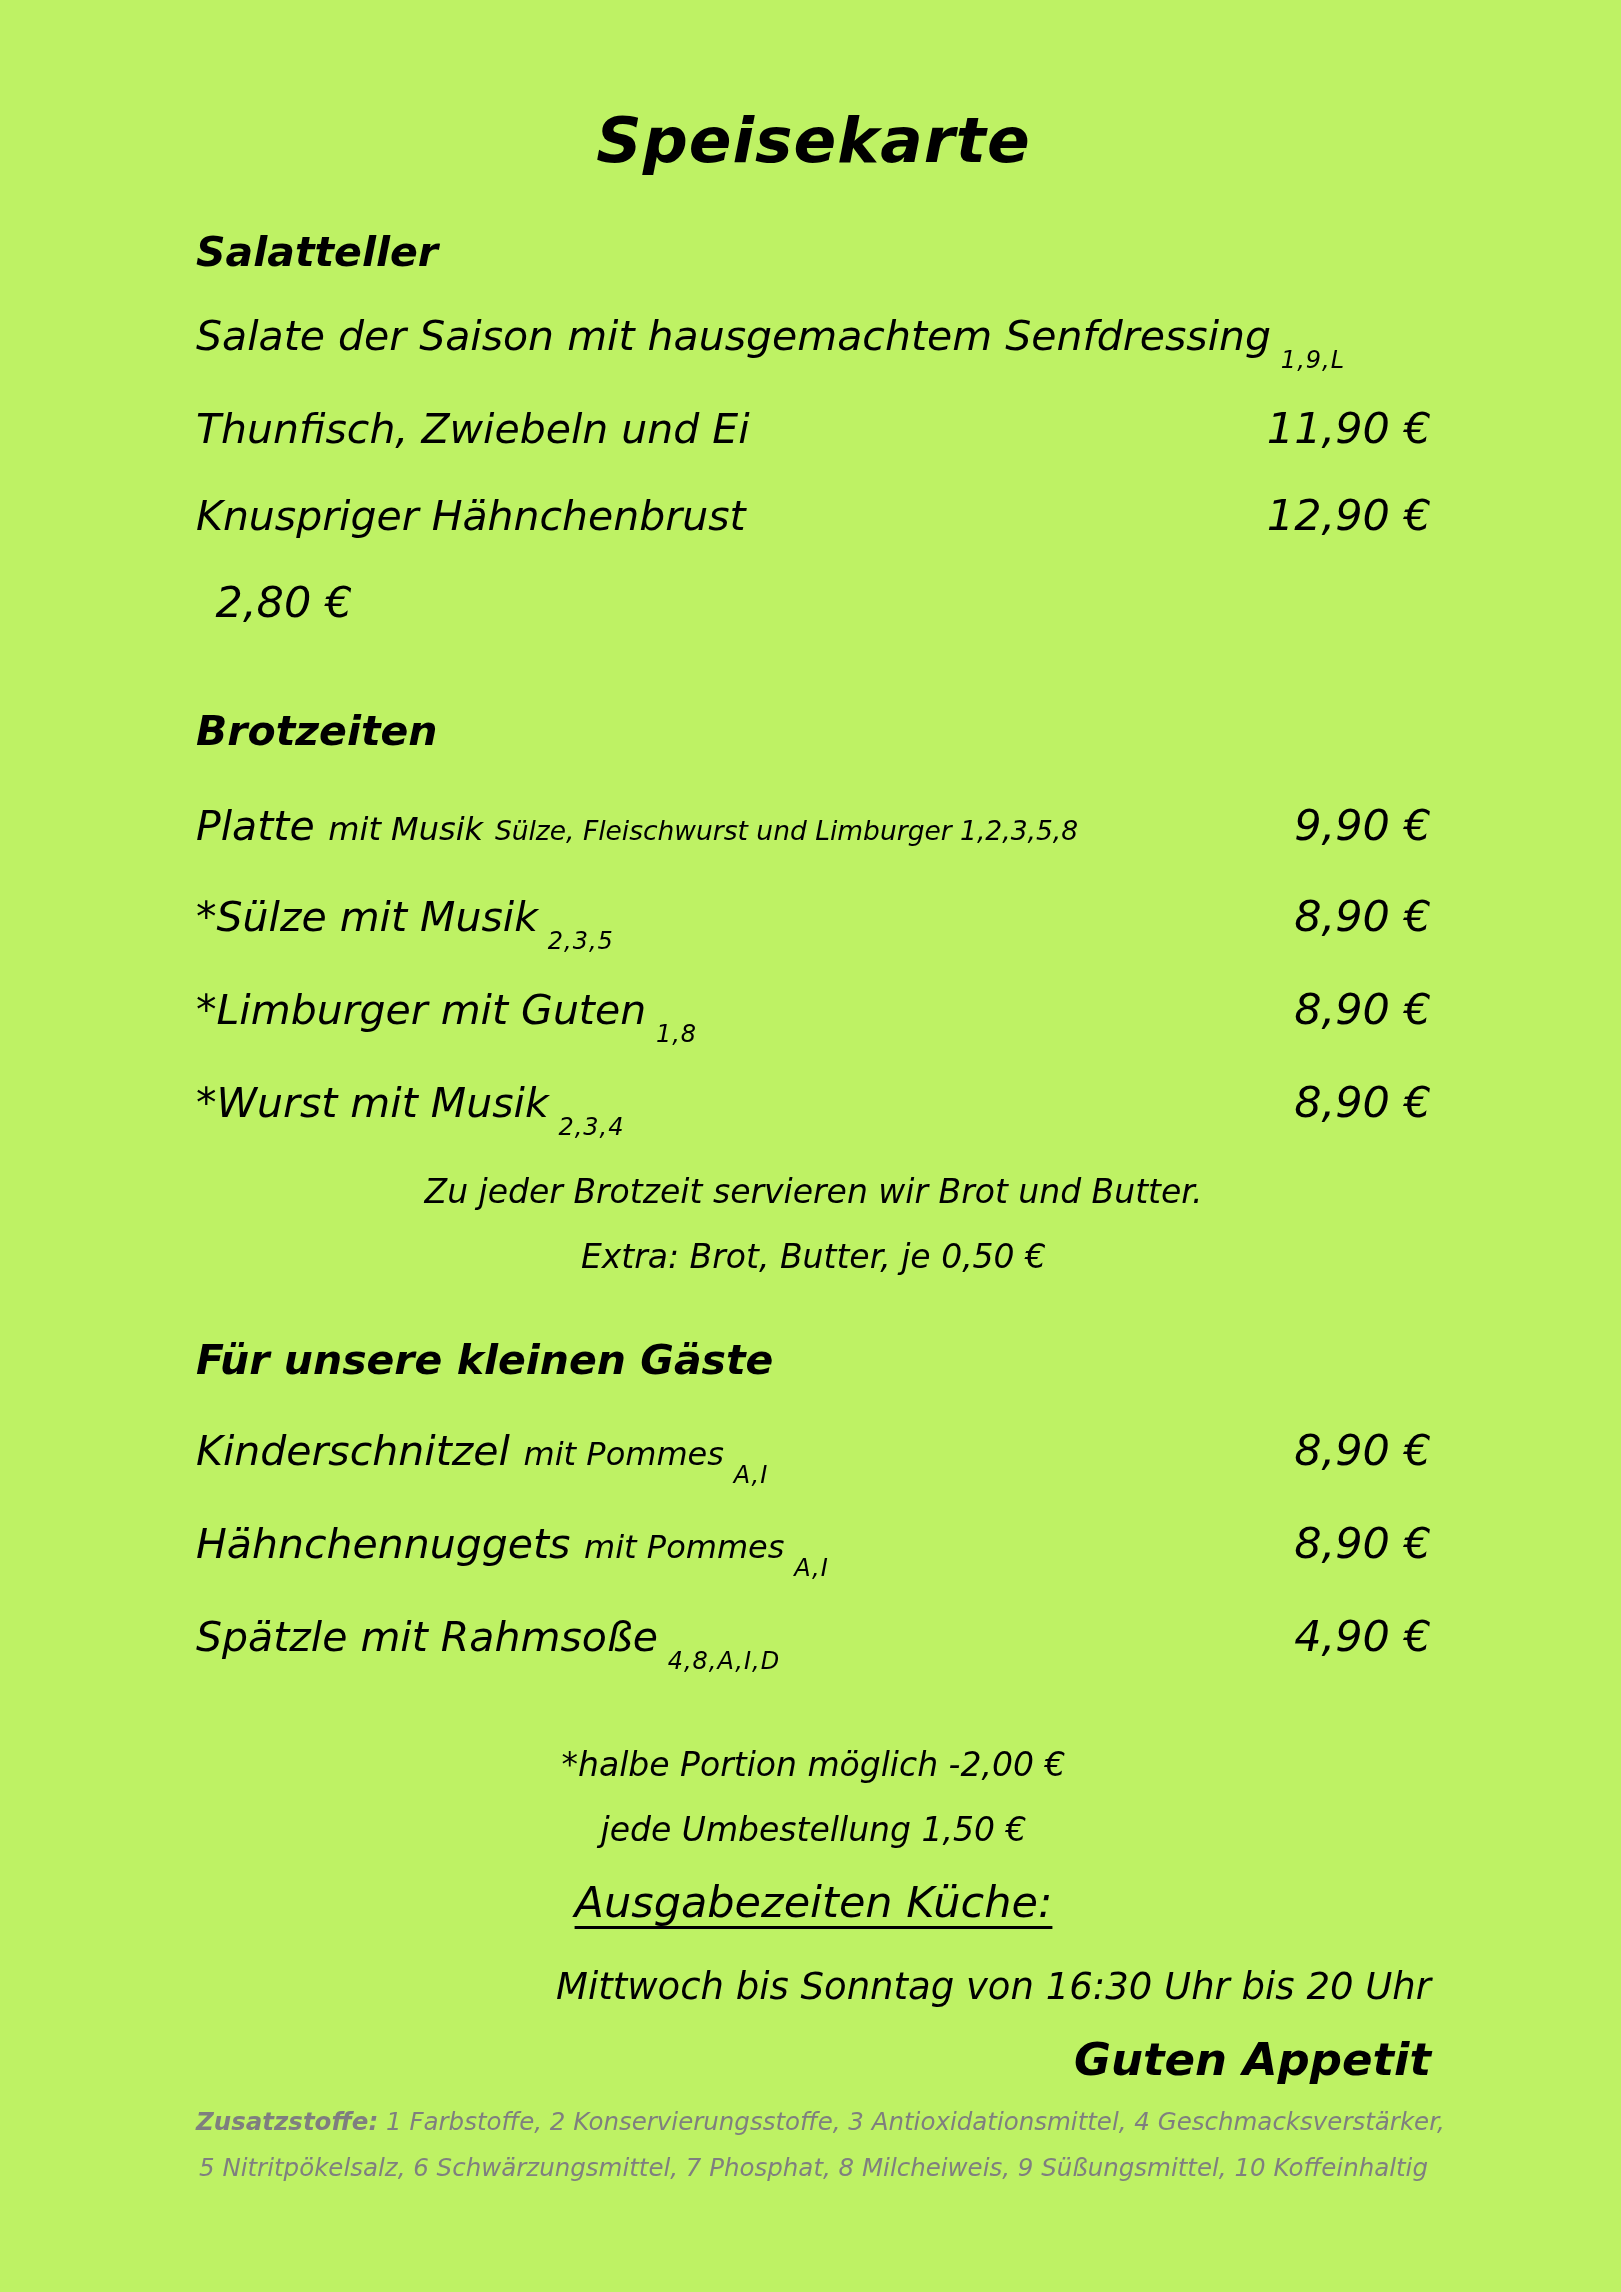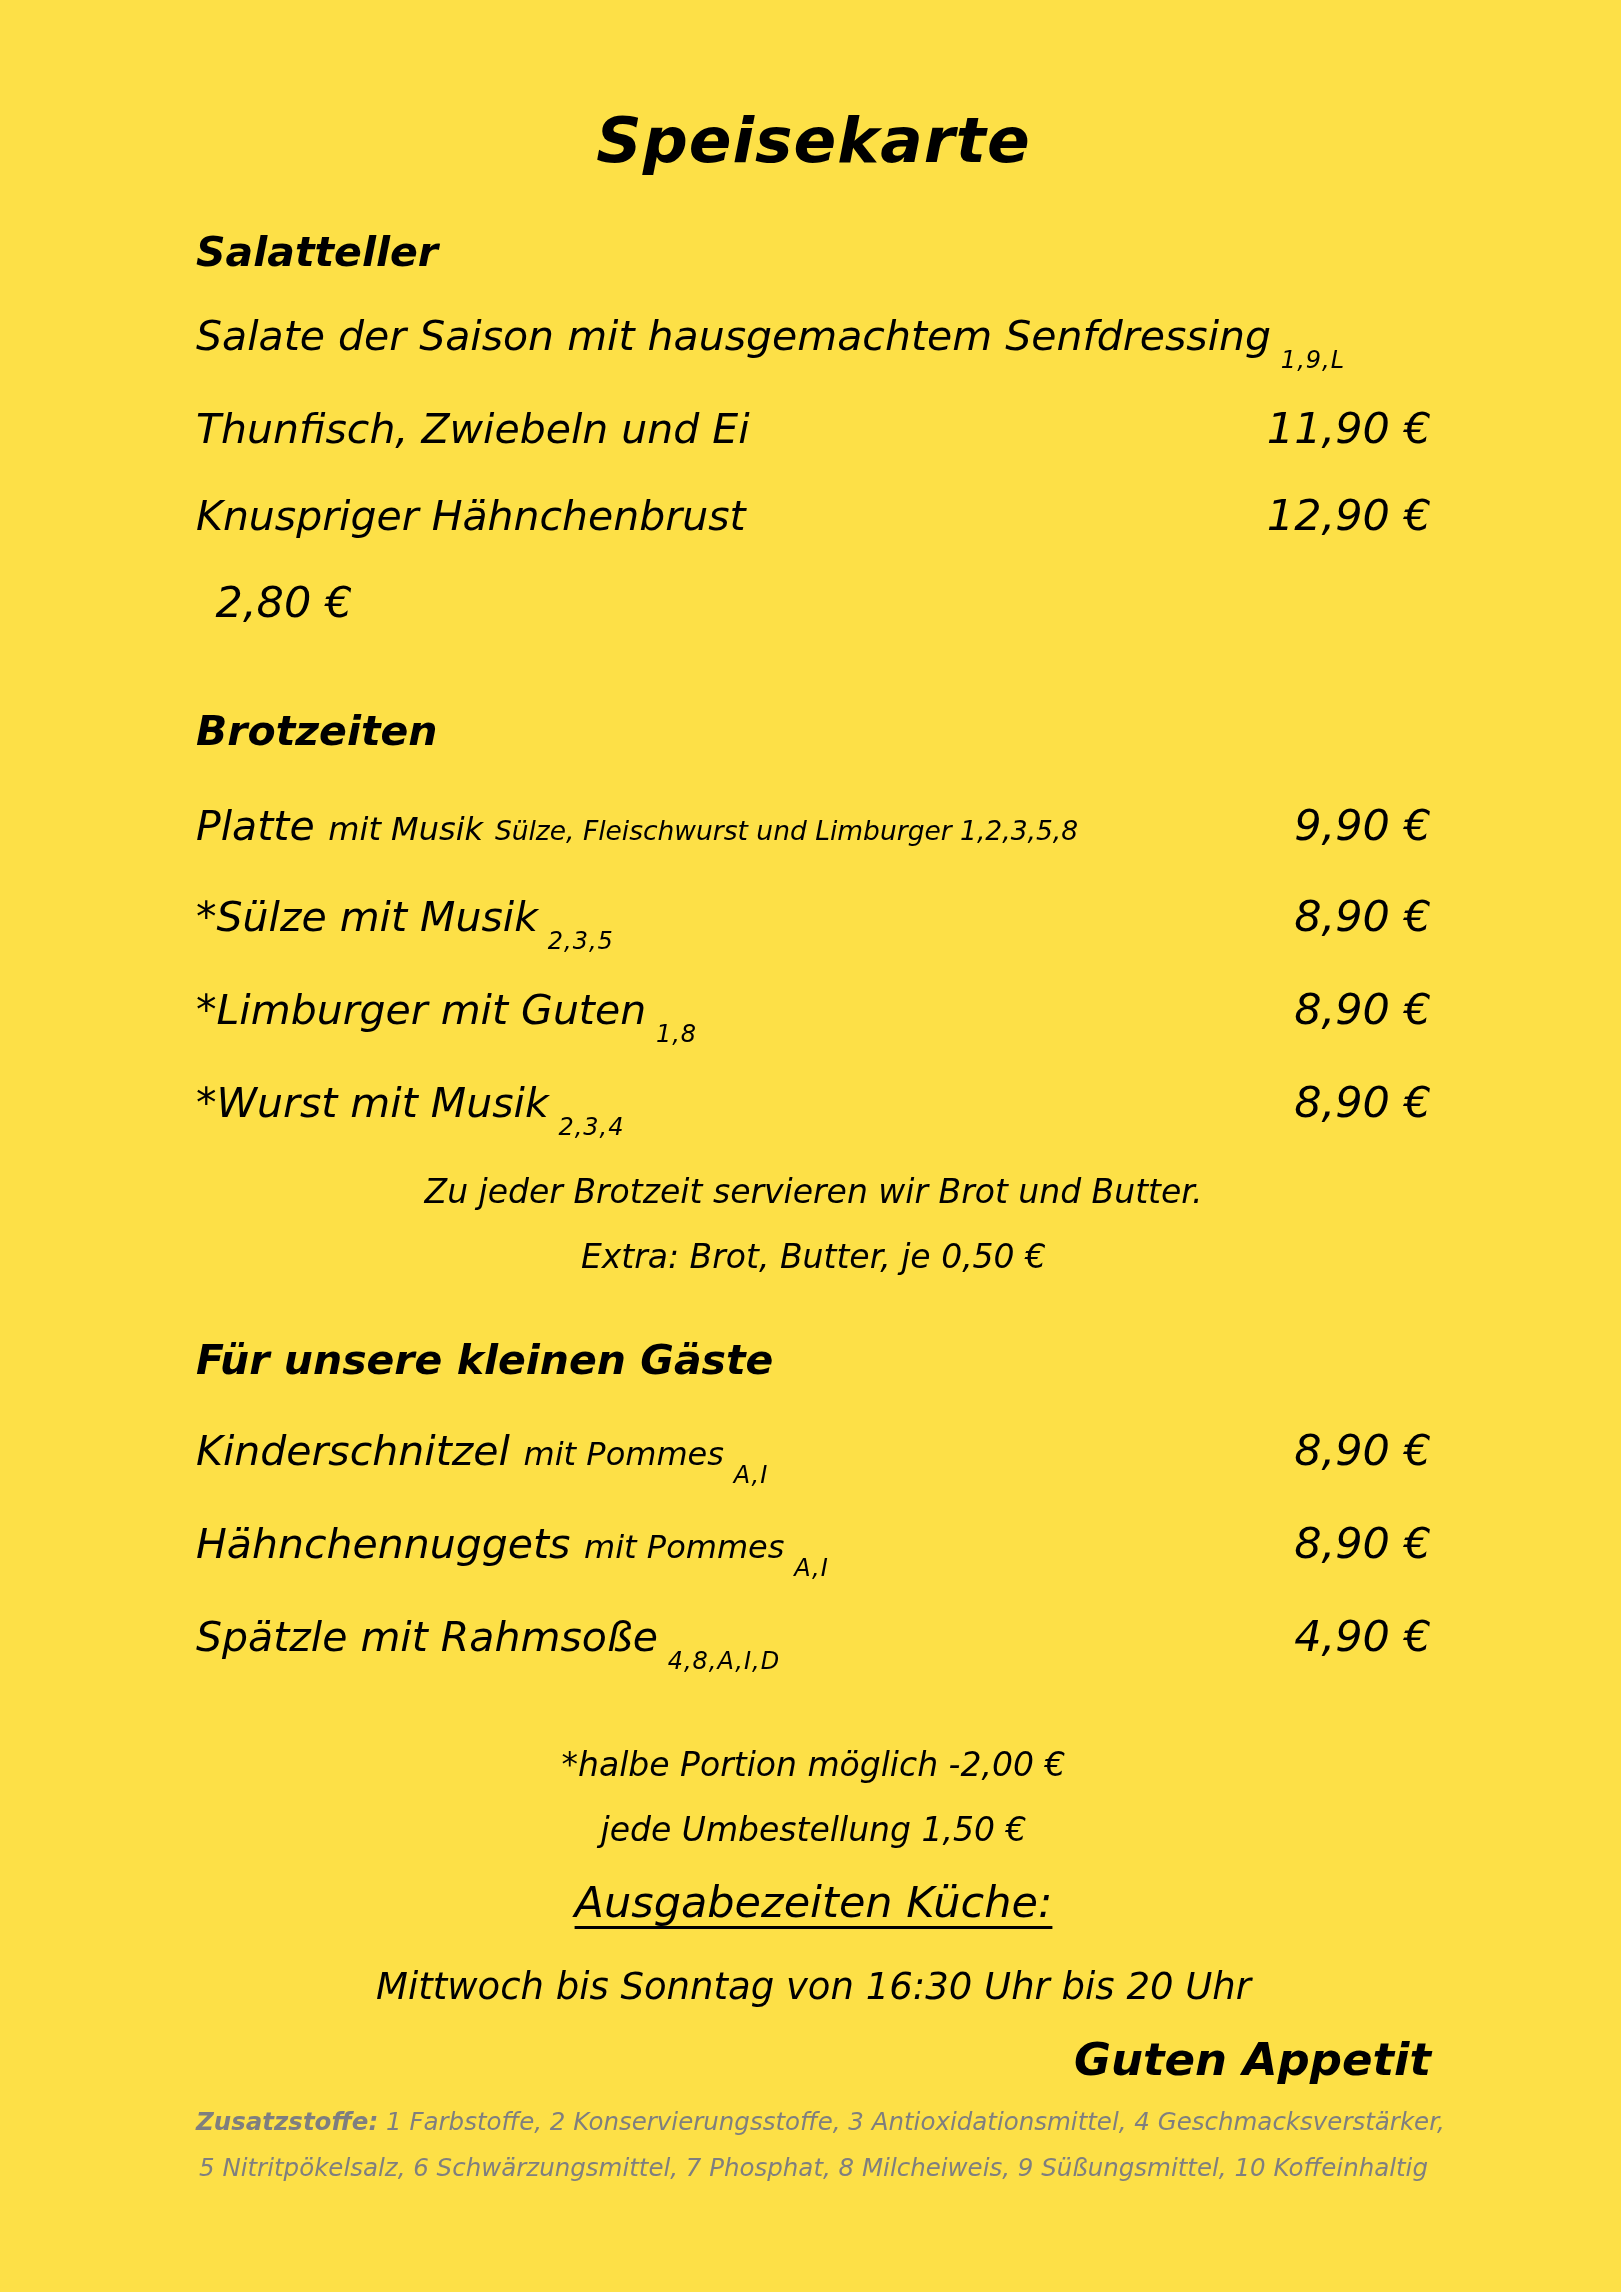--- a/index.html
+++ b/index.html
@@ -4,21 +4,21 @@
 <style>
   html, body {
     margin: 0;
     padding: 0;
     background: #ffffff;
   }
   .page {
     position: relative;
     width: 1621px;
     height: 2293px;
-    background: #fde047;
+    background: #bef264;
     box-sizing: border-box;
     padding: 103px 190px 0 196px;
     font-family: "DejaVu Sans", sans-serif;
     font-style: italic;
     color: #000000;
     overflow: hidden;
   }
 
   .title {
     font-size: 63px;
@@ -88,21 +88,21 @@
     text-align: center;
     font-size: 43px;
     line-height: 54px;
     font-weight: normal;
     text-decoration: underline;
     text-underline-offset: 8.8px;
     text-decoration-thickness: 2.9px;
     margin: 0 0 34px 0;
   }
   .kitchen-hours {
-    text-align: center;
+    text-align: right;
     font-size: 37px;
     line-height: 47px;
     margin: 0 0 21.6px 0;
     white-space: nowrap;
   }
   .farewell {
     text-align: right;
     font-size: 45px;
     line-height: 57px;
     font-weight: bold;

